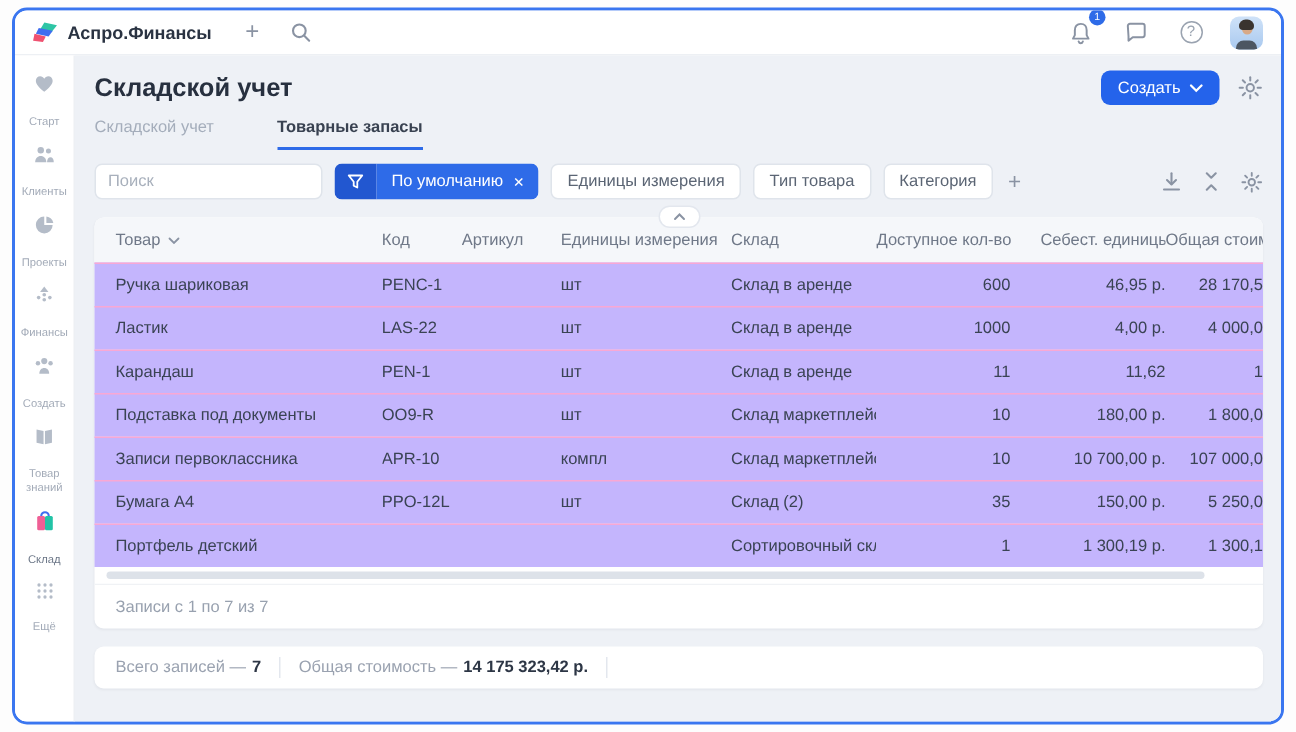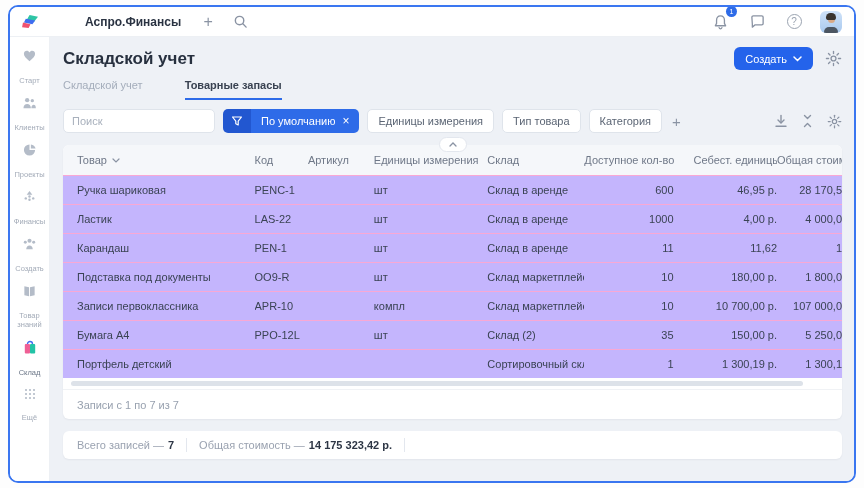--- a/index.html
+++ b/index.html
@@ -2,21 +2,21 @@
 <html><head>
 <meta charset="utf-8">
 <style>
   * { box-sizing: border-box; margin: 0; padding: 0; }
   html,body { width: 864px; height: 488px; background:#fdfdfd; font-family:"Liberation Sans", sans-serif; overflow:hidden; }
   .window { position:absolute; left:8px; top:5px; width:848px; height:478px; border:2px solid #3a76f0; border-radius:10px; background:#fff; overflow:hidden; display:flex; flex-direction:column; }
 
   
   .topbar { height:30px; flex:0 0 30px; display:flex; align-items:center; padding:0 12px; border-bottom:1px solid #edf0f4; background:#fff; }
   .logo { display:flex; align-items:center; gap:6px; }
-  .app-name { font-size:12px; font-weight:bold; color:#2a3342;margin-left:40px; }
+  .app-name { font-size:12px; font-weight:bold; color:#2a3342; }
   .topbar-btn { border:none; background:none; color:#8a93a3; display:flex; align-items:center; justify-content:center; width:22px; height:22px; cursor:pointer; }
   .plus-glyph { font-size:16px; color:#8a93a3; line-height:1; }
   .topbar-left-actions { display:flex; align-items:center; gap:10px; margin-left:16px; }
   .topbar-right { margin-left:auto; display:flex; align-items:center; gap:15px; }
   .icon-wrap { position:relative; display:flex; }
   .badge { position:absolute; top:-5px; right:-6px; min-width:11px; height:11px; border-radius:6px; background:#2e6be8; color:#fff; font-size:7px; line-height:11px; text-align:center; padding:0 2px; }
   .help-circle { width:15px; height:15px; border:1.3px solid #9aa3b0; border-radius:50%; color:#9aa3b0; font-size:10px; line-height:13px; text-align:center; display:inline-block; }
   .avatar { width:22px; height:22px; border-radius:6px; background:linear-gradient(#cfe2f8,#a9c9ef); position:relative; overflow:hidden; cursor:pointer; }
   .avatar .hair { position:absolute; top:2px; left:6px; width:10px; height:7px; border-radius:5px 5px 3px 3px; background:#3a342f; }
   .avatar .face { position:absolute; top:5px; left:7.5px; width:7px; height:7px; border-radius:50%; background:#d8a987; }

